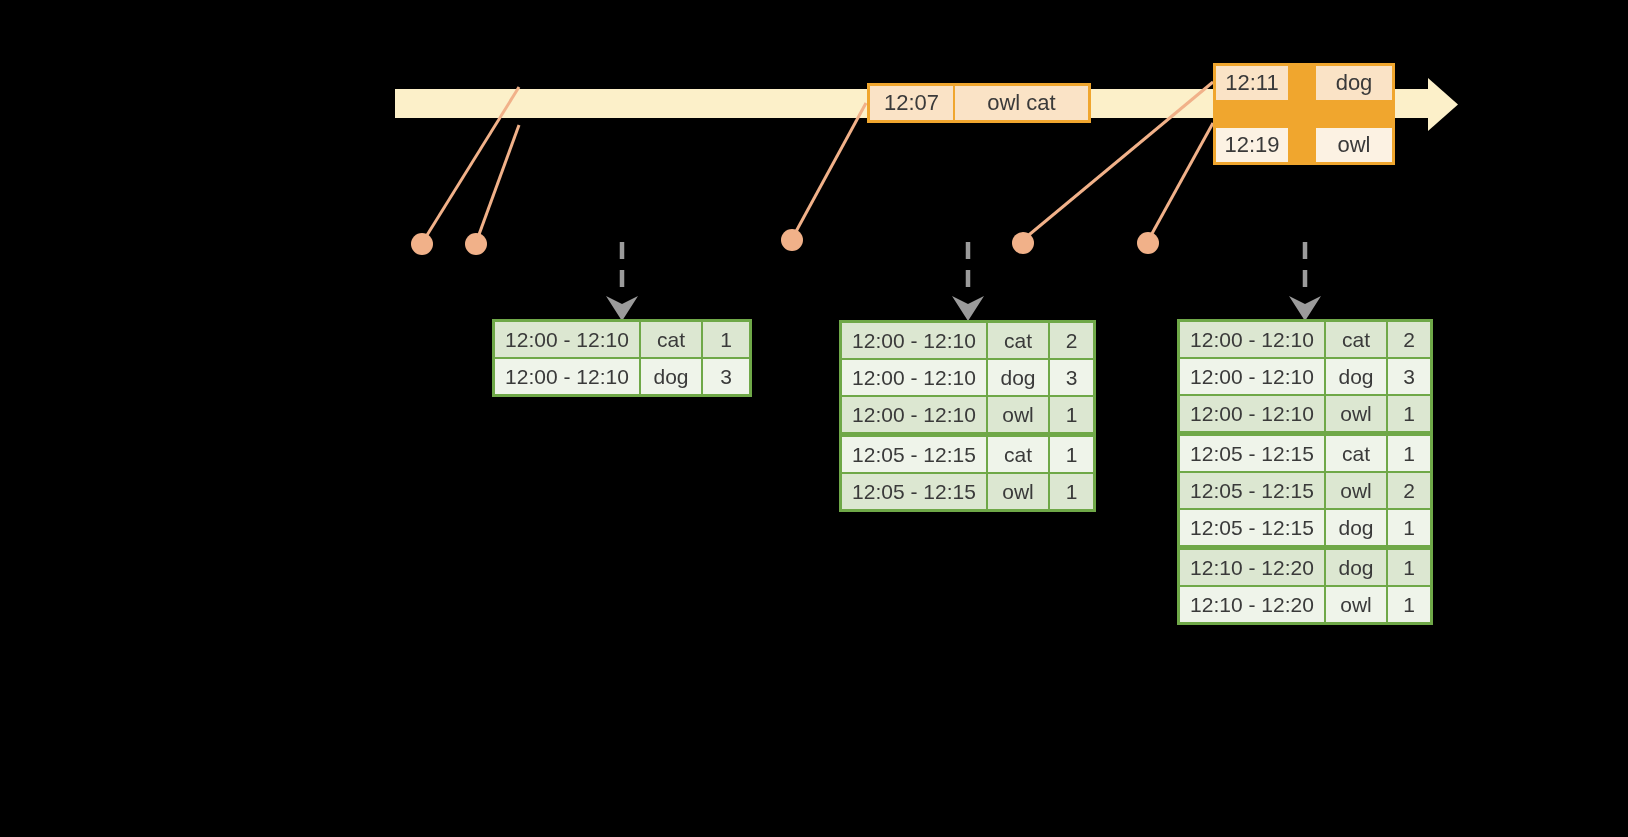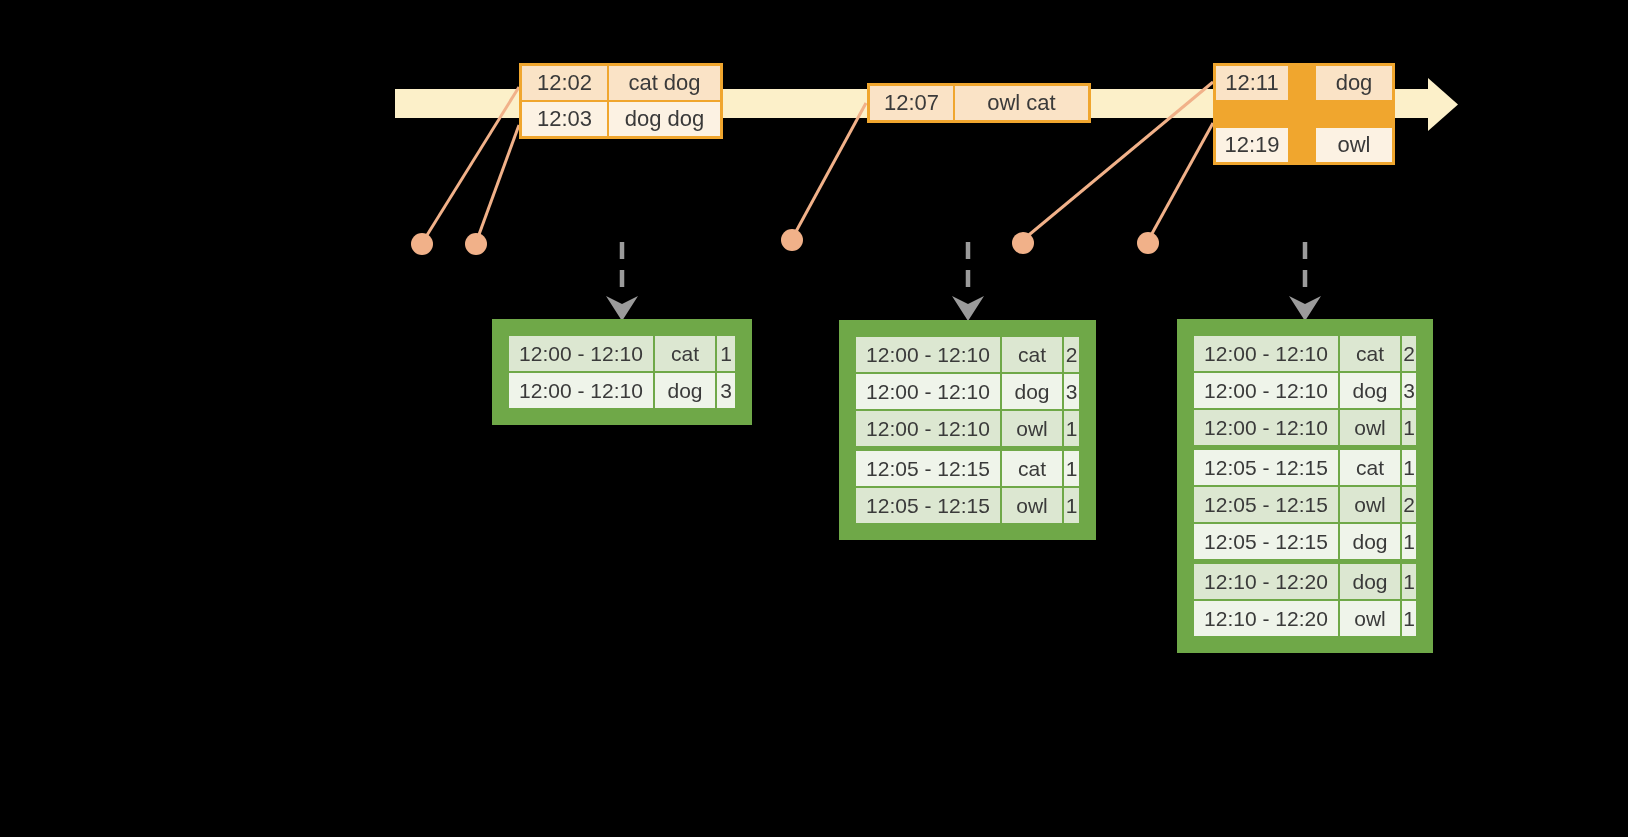--- a/index.html
+++ b/index.html
@@ -16,21 +16,21 @@
   }
   .ecell{
     height:34px;line-height:34px;text-align:center;font-size:22px;
     white-space:nowrap;overflow:hidden;
   }
   .ecell.dark{background:#fae3c6;}
   .ecell.light{background:#fcf2e3;}
 
   
   .rtable{
-    position:absolute;background:#6fa848;padding:17px;box-sizing:border-box;
+    position:absolute;background:#6fa848;padding:3px;box-sizing:border-box;
     display:flex;flex-direction:column;gap:5px;
   }
   .rgroup{
     display:grid;grid-template-columns:144px 60px 1fr;grid-gap:2px;background:#6fa848;
   }
   .rcell{
     height:35px;line-height:35px;text-align:center;font-size:21px;
     white-space:nowrap;overflow:hidden;
   }
   .rcell.dark{background:#dce7d1;}
@@ -66,26 +66,20 @@
       <line x1="968" y1="242" x2="968" y2="298"></line>
       <line x1="1305" y1="242" x2="1305" y2="298"></line>
     </g>
     <g fill="#9b9b9b">
       <path d="M606,296 L622,321 L638,296 L622,304 Z"></path>
       <path d="M952,296 L968,321 L984,296 L968,304 Z"></path>
       <path d="M1289,296 L1305,321 L1321,296 L1305,304 Z"></path>
     </g>
   </svg>
 
-  <div class="etable" style="left:519px;top:63px;width:204px;grid-template-columns:85px 1fr;">
-    <div class="ecell dark">12:02</div>
-    <div class="ecell dark">cat dog</div>
-    <div class="ecell light">12:03</div>
-    <div class="ecell light">dog dog</div>
-  </div>
 
   <div class="etable" style="left:867px;top:83px;width:224px;grid-template-columns:83px 1fr;">
     <div class="ecell dark">12:07</div>
     <div class="ecell dark">owl cat</div>
   </div>
 
   <div class="etable" style="left:1213px;top:63px;width:182px;grid-template-columns:72px 1fr;gap:28px;">
     <div class="ecell dark">12:11</div>
     <div class="ecell dark">dog</div>
     <div class="ecell light">12:19</div>

